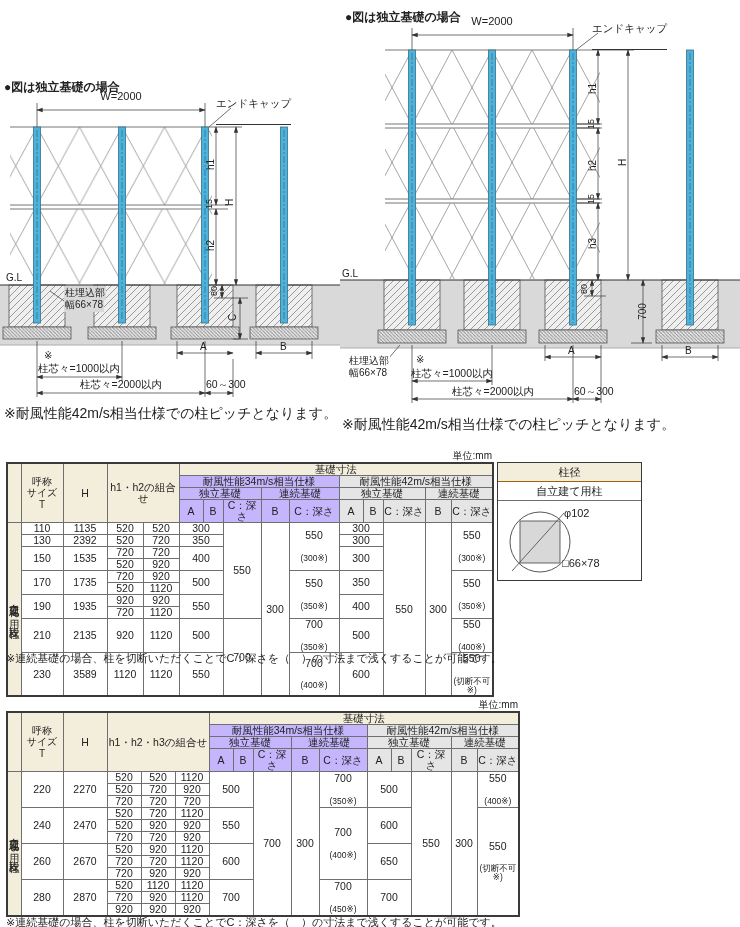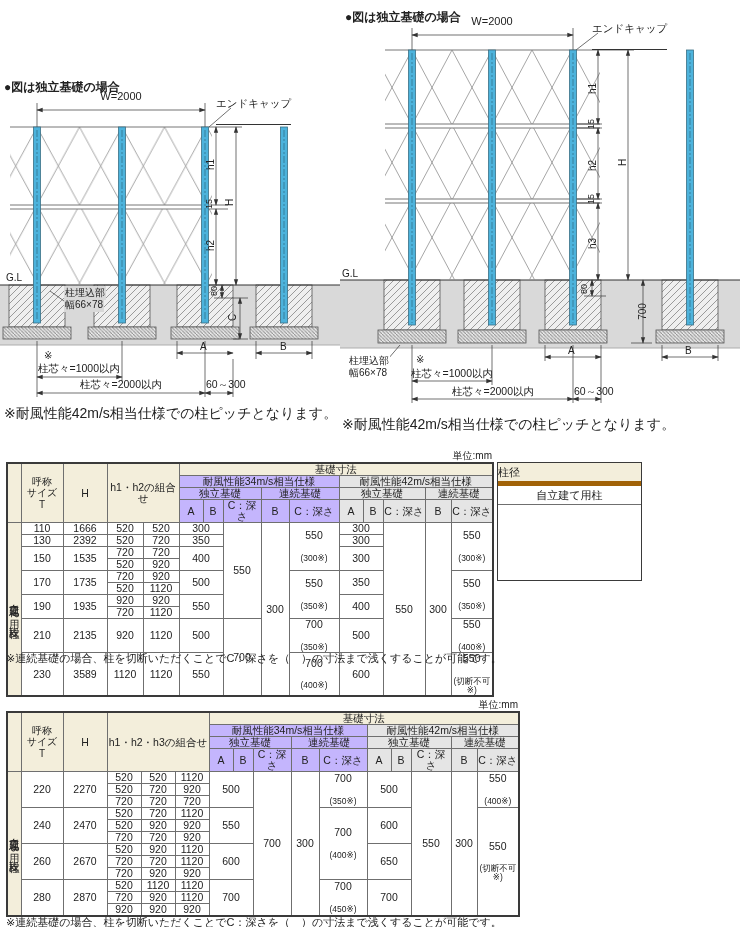--- a/index.html
+++ b/index.html
@@ -24,21 +24,21 @@
   .p{background:#e5e5e5;}
   .side{background:#f3eedb;}
   .side span{writing-mode:vertical-rl;letter-spacing:1px;font-size:10.5px;}
   .cc .v{display:block;line-height:1.1;}
   .cc .s{display:block;font-size:8.5px;line-height:1.1;margin-top:12px;}
   .hT{font-size:10px;line-height:1.12;}
   .unit{position:absolute;font-size:10px;text-align:right;}
   
   #postbox{position:absolute;left:497px;top:462px;width:145px;height:119px;
            border:1.5px solid #3a3a3a;box-sizing:border-box;font-size:11px;}
-  #postbox .row1{height:18px;line-height:18px;text-align:left;background:#f3eedb;border-bottom:5px solid #a16207;}
+  #postbox .row1{height:18px;line-height:18px;text-align:center;background:#f3eedb;border-bottom:1px solid #a16207;}
   #postbox .row2{height:18px;line-height:18px;text-align:center;border-bottom:1px solid #6f6f6f;}
   #postbox .dia{position:relative;height:79px;}
   #postbox .dia .lbl1{position:absolute;left:66px;top:6px;font-size:11px;}
   #postbox .dia .lbl2{position:absolute;left:64px;top:56px;font-size:11px;}
   svg{display:block;}
 </style>
 </head>
 <body>
 
 <div id="page">
@@ -303,21 +303,21 @@
       <th class="g">C：深さ</th>
       <th class="p">A</th>
       <th class="p">B</th>
       <th class="p">C：深さ</th>
       <th class="p">B</th>
       <th class="p">C：深さ</th>
     </tr>
     <tr>
       <td class="side" rowspan="10"><span>自立建て用2段支柱</span></td>
       <td>110</td>
-      <td>1666</td>
+      <td>1135</td>
       <td>520</td>
       <td>520</td>
       <td colspan="2">300</td>
       <td rowspan="8">550</td>
       <td rowspan="10">300</td>
       <td rowspan="4" class="cc">
             <span class="v">550</span>
             <span class="s">(300※)</span>
           </td>
       <td colspan="2">300</td>
@@ -412,20 +412,29 @@
             <span class="v">550</span>
             <span class="s">(切断不可※)</span>
           </td>
     </tr>
   </tbody>
     </table>
 
   <div id="postbox">
     <div class="row1">柱径</div>
     <div class="row2">自立建て用柱</div>
+    <div class="dia">
+      <svg width="145" height="79" viewBox="0 0 145 79">
+        <rect x="22" y="20" width="40" height="42" fill="#d8d8d8" stroke="#555" stroke-width="0.9"></rect>
+        <circle cx="42" cy="41" r="30" fill="none" stroke="#555" stroke-width="1"></circle>
+        <line x1="14" y1="70" x2="66" y2="12" stroke="#555" stroke-width="0.9"></line>
+      </svg>
+      <span class="lbl1">φ102</span>
+      <span class="lbl2">□66×78</span>
+    </div>
   </div>
 
   <span class="dnote" style="left:6px;top:651px;font-size:11px;">※連続基礎の場合、柱を切断いただくことでC：深さを（　）の寸法まで浅くすることが可能です。</span>
 
   <table class="spec" style="left:6px;top:711px;width:512px;height:200px;">
     <colgroup>
       <col style="width:14px">
         <col style="width:42px">
         <col style="width:44px">
       <col style="width:34px">

